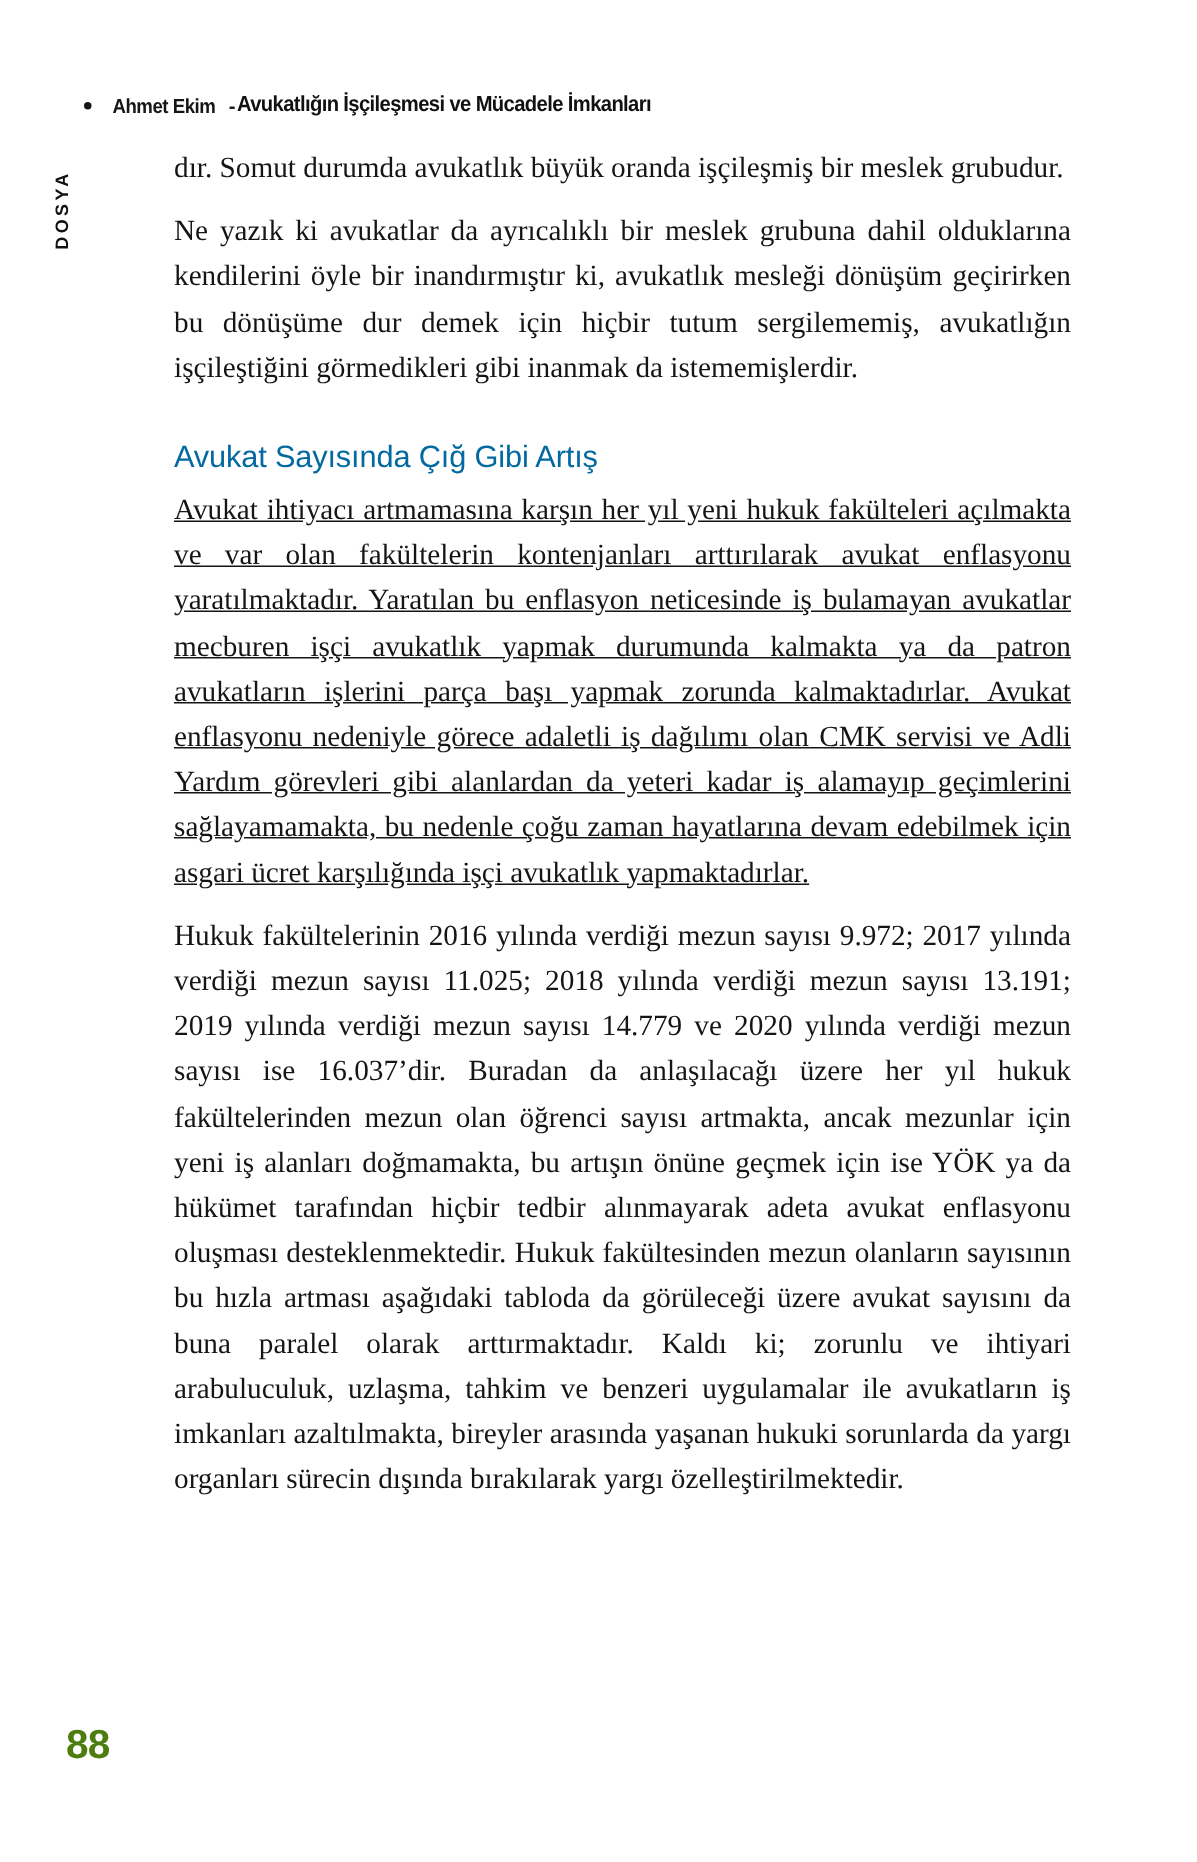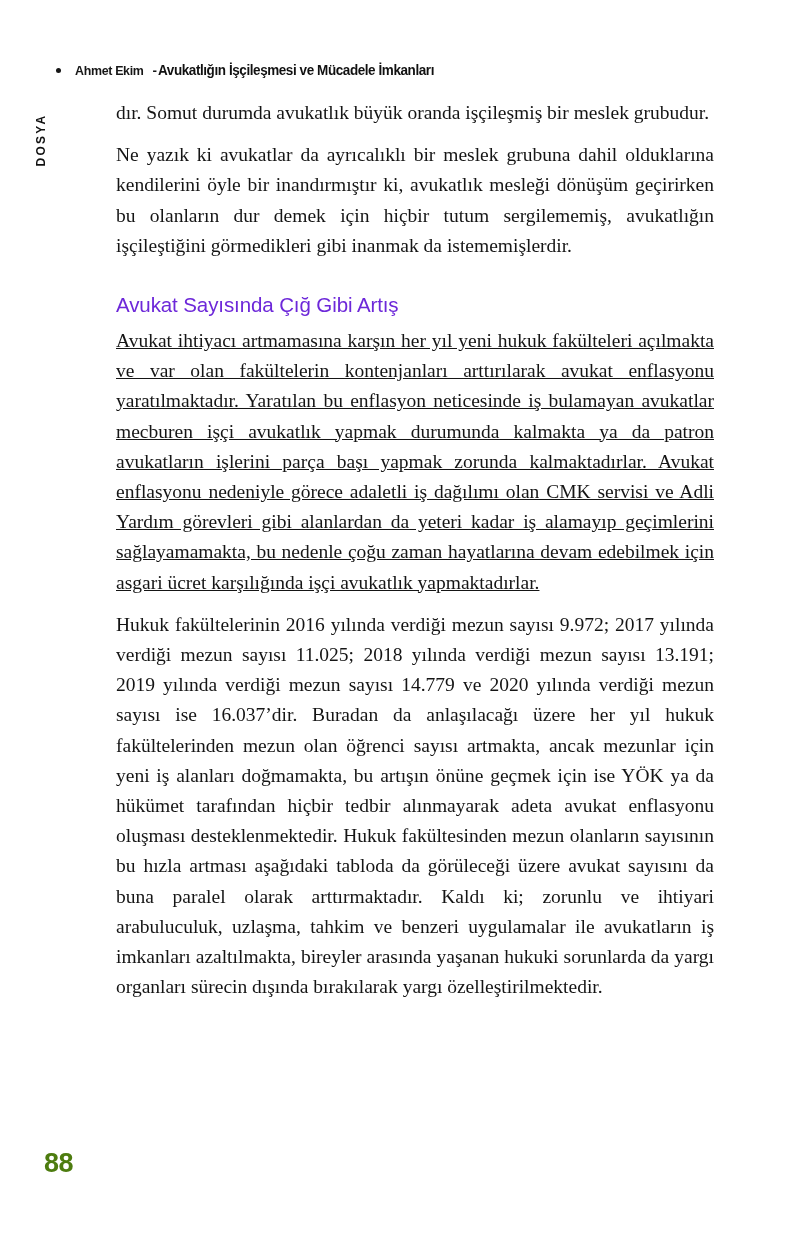--- a/index.html
+++ b/index.html
@@ -114,21 +114,21 @@
     margin-top: 12px;
   }
 
   h2.section-heading {
     margin: 30px 0 7px 0;
     font-family: "Liberation Sans", "DejaVu Sans", sans-serif;
     font-size: 20.5px;
     font-weight: 400;
     line-height: 28px;
     letter-spacing: -0.1px;
-    color: #6d28d9;
+    color: #0369a1;
   }
 
   
   .gap-after-heading { margin-top: 0; text-decoration: underline; }
   .par-stats { margin-top: 14px; }
 
   
   .folio {
     position: absolute;
     left: 44px;
@@ -153,21 +153,21 @@
   </div>
 
   <div class="section-tab">
     <span class="section-tab-label">DOSYA</span>
   </div>
 
   <div class="column">
 
     <p class="body-par">dır. Somut durumda avukatlık büyük oranda işçileşmiş bir meslek grubudur.</p>
 
-    <p class="body-par">Ne yazık ki avukatlar da ayrıcalıklı bir meslek grubuna dahil olduklarına kendilerini öyle bir inandırmıştır ki, avukatlık mesleği dönüşüm geçirirken bu olanların dur demek için hiçbir tutum sergilememiş, avukatlığın işçileştiğini görmedikleri gibi inanmak da istememişlerdir.</p>
+    <p class="body-par">Ne yazık ki avukatlar da ayrıcalıklı bir meslek grubuna dahil olduklarına kendilerini öyle bir inandırmıştır ki, avukatlık mesleği dönüşüm geçirirken bu dönüşüme dur demek için hiçbir tutum sergilememiş, avukatlığın işçileştiğini görmedikleri gibi inanmak da istememişlerdir.</p>
 
     <h2 class="section-heading">Avukat Sayısında Çığ Gibi Artış</h2>
 
     <p class="body-par gap-after-heading">Avukat ihtiyacı artmamasına karşın her yıl yeni hukuk fakülteleri açılmakta ve var olan fakültelerin kontenjanları arttırılarak avukat enflasyonu yaratılmaktadır. Yaratılan bu enflasyon neticesinde iş bulamayan avukatlar mecburen işçi avukatlık yapmak durumunda kalmakta ya da patron avukatların işlerini parça başı yapmak zorunda kalmaktadırlar. Avukat enflasyonu nedeniyle görece adaletli iş dağılımı olan CMK servisi ve Adli Yardım görevleri gibi alanlardan da yeteri kadar iş alamayıp geçimlerini sağlayamamakta, bu nedenle çoğu zaman hayatlarına devam edebilmek için asgari ücret karşılığında işçi avukatlık yapmaktadırlar.</p>
 
     <p class="body-par par-stats">Hukuk fakültelerinin 2016 yılında verdiği mezun sayısı 9.972; 2017 yılında verdiği mezun sayısı 11.025; 2018 yılında verdiği mezun sayısı 13.191; 2019 yılında verdiği mezun sayısı 14.779 ve 2020 yılında verdiği mezun sayısı ise 16.037’dir. Buradan da anlaşılacağı üzere her yıl hukuk fakültelerinden mezun olan öğrenci sayısı artmakta, ancak mezunlar için yeni iş alanları doğmamakta, bu artışın önüne geçmek için ise YÖK ya da hükümet tarafından hiçbir tedbir alınmayarak adeta avukat enflasyonu oluşması desteklenmektedir. Hukuk fakültesinden mezun olanların sayısının bu hızla artması aşağıdaki tabloda da görüleceği üzere avukat sayısını da buna paralel olarak arttırmaktadır. Kaldı ki; zorunlu ve ihtiyari arabuluculuk, uzlaşma, tahkim ve benzeri uygulamalar ile avukatların iş imkanları azaltılmakta, bireyler arasında yaşanan hukuki sorunlarda da yargı organları sürecin dışında bırakılarak yargı özelleştirilmektedir.</p>
 
   </div>
 
   <div class="folio">88</div>

